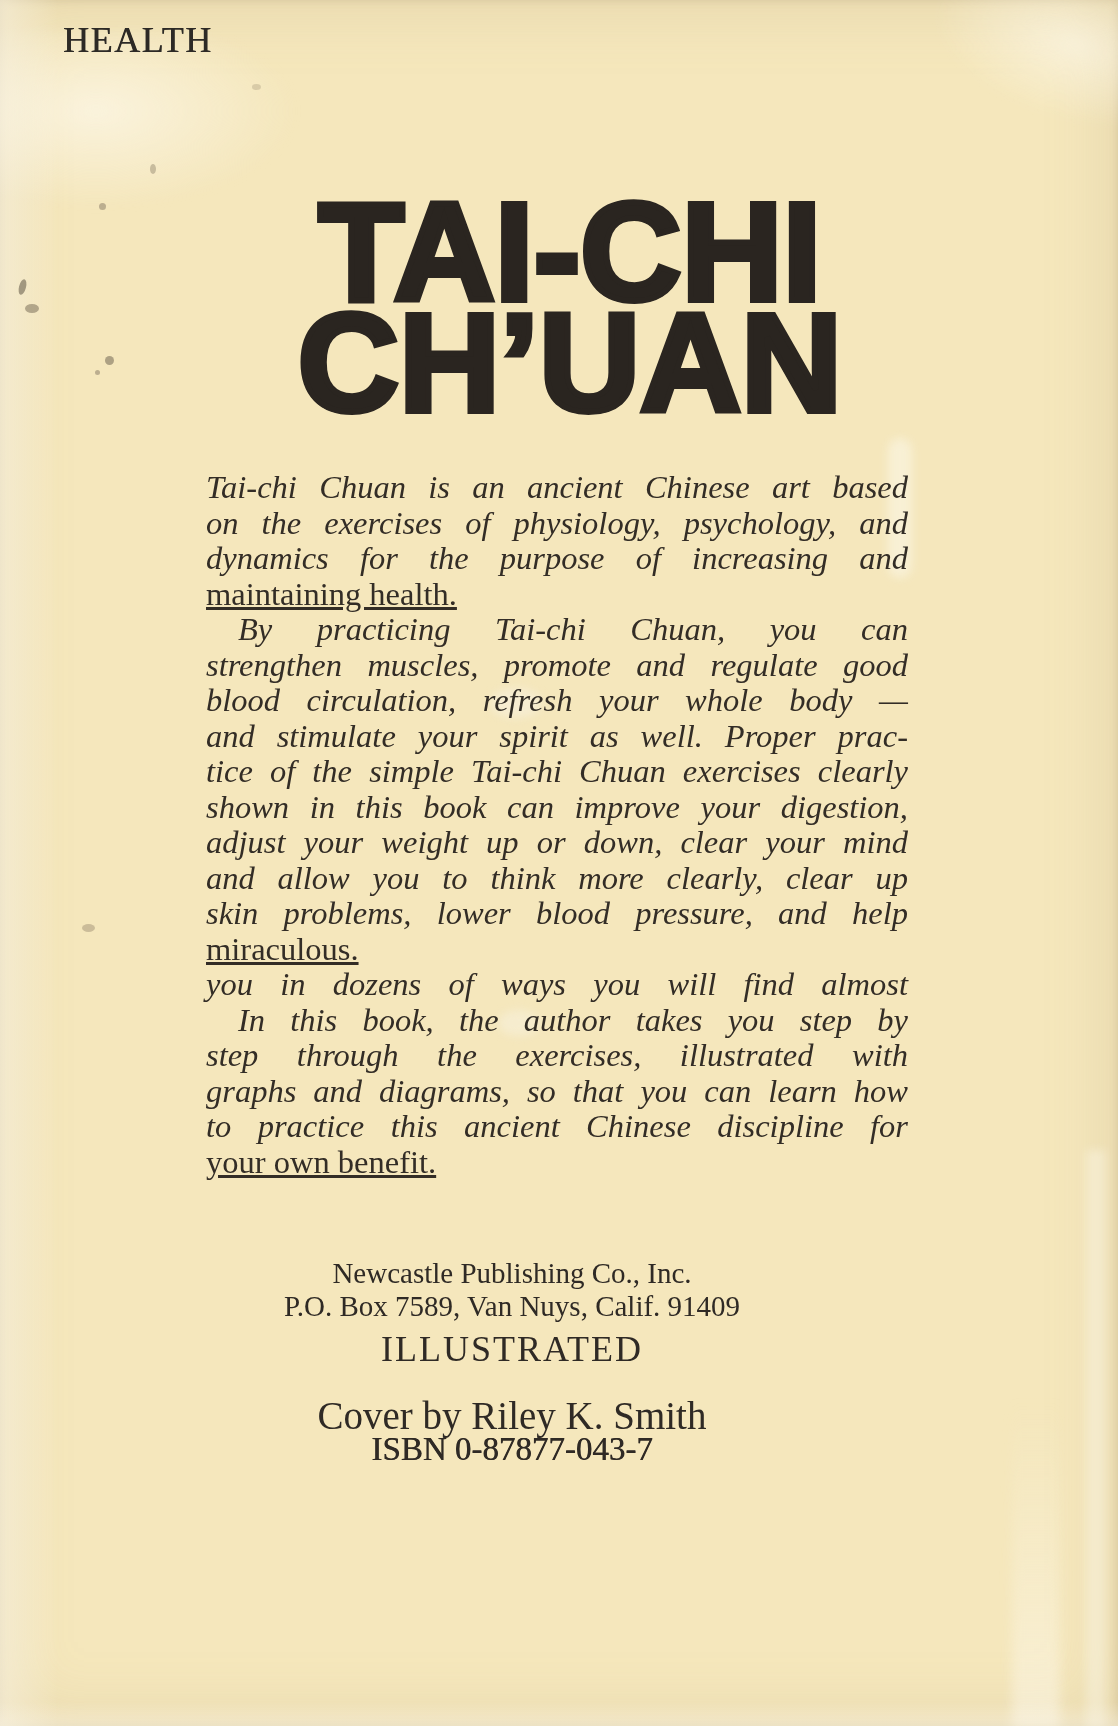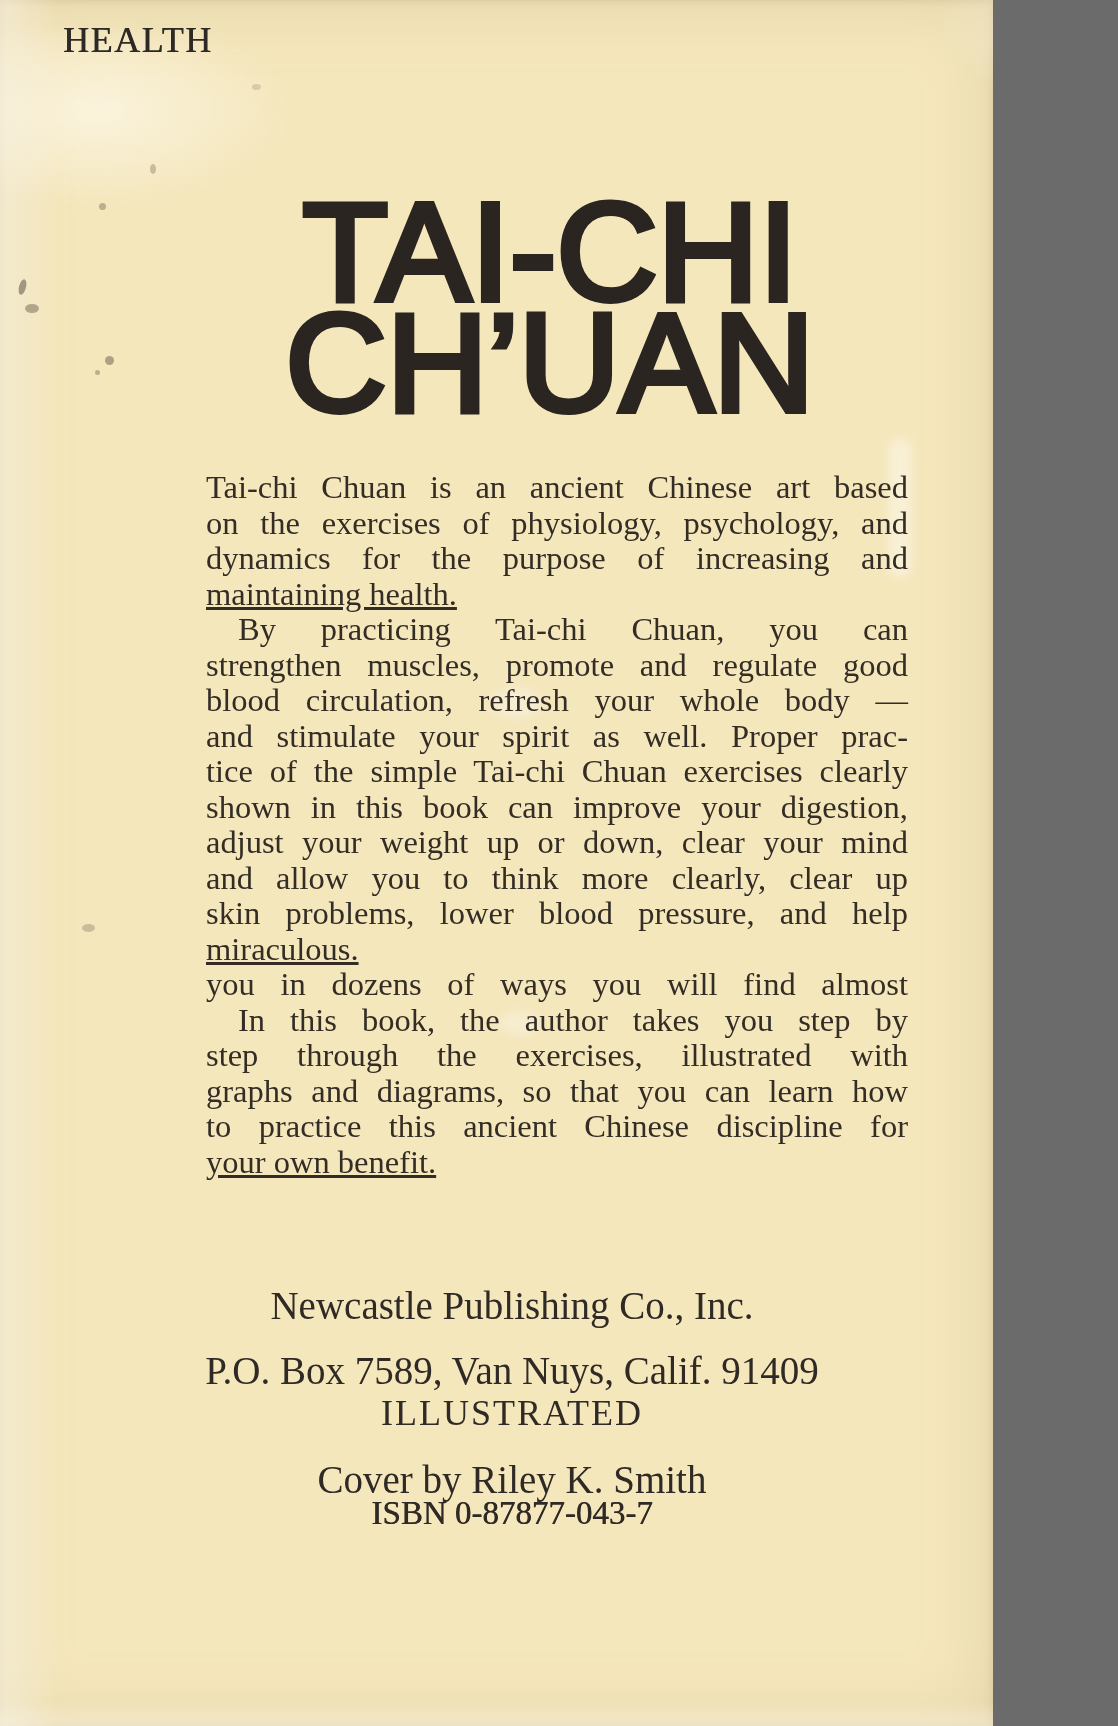--- a/index.html
+++ b/index.html
@@ -1,39 +1,39 @@
 <!DOCTYPE html>
 <html><head>
 <meta charset="utf-8">
 <style>
   html,body{margin:0;padding:0;background:#6b6b6b;}
   .page{
     position:relative;
-    width:993px;height:1726px;
+    width:1118px;height:1726px;
     background:#f5e7bc;
     overflow:hidden;
     font-family:"Liberation Serif", serif;
     color:#332d26;
     box-shadow: inset 0 0 70px rgba(176,153,110,.28), inset 0 0 8px rgba(150,130,95,.25);
   }
 
   
   .health{
     position:absolute;left:63px;top:20px;
     font-size:36px;line-height:40px;letter-spacing:1.5px;
     color:#2d2a26;
     text-shadow:.4px 0 currentColor;
   }
 
   
   .title{
-    position:absolute;left:196px;top:196px;width:708px;
+    position:absolute;left:216px;top:196px;width:708px;
     text-align:center;
     font-family:"Liberation Sans", sans-serif;
-    font-weight:normal;
+    font-weight:bold;
     color:#2a2520;
   }
   .t-line{
     display:block;
     font-size:140px;line-height:111px;height:111px;
     letter-spacing:0;
     -webkit-text-stroke:6px #2a2520;
     text-shadow:
       2px 0 currentColor,-2px 0 currentColor,
       0 2px currentColor,0 -2px currentColor,
@@ -41,30 +41,30 @@
       1.5px -1.5px currentColor,-1.5px 1.5px currentColor;
   }
 
   
   .bodytext{
     position:absolute;left:206px;top:470px;width:702px;
     font-size:32.5px;line-height:35.5px;
     color:#332d26;
   }
   .bline{text-align:left;}
-  .just{text-align:justify;text-align-last:justify;}
+  .just{text-align:justify;text-align-last:justify;font-style:italic;}
   .last{text-align:left;text-align-last:left;text-decoration:underline;}
   .indent{padding-left:32px;}
 
   
   .pub{
     position:absolute;left:182px;top:1257px;width:660px;
     text-align:center;color:#2f2a25;
   }
-  .pub-name,.pub-addr{font-size:39px;line-height:33px;margin-top:32px;}
+  .pub-name,.pub-addr{font-size:29px;line-height:33px;}
   .pub-ill{font-size:36px;line-height:44px;letter-spacing:2px;margin-top:4px;}
   .pub-cover{font-size:39px;line-height:33px;margin-top:28px;}
   .pub-isbn{font-size:33px;line-height:34px;text-shadow:.5px 0 currentColor;}
 
   
   .patch{position:absolute;pointer-events:none;}
   .p-topleft{left:-40px;top:30px;width:340px;height:180px;
     background:radial-gradient(ellipse at 40% 45%, rgba(253,249,238,.65), rgba(253,249,238,0) 70%);
     filter:blur(4px);}
   .p-leftband{left:0;top:0;width:58px;height:1726px;

